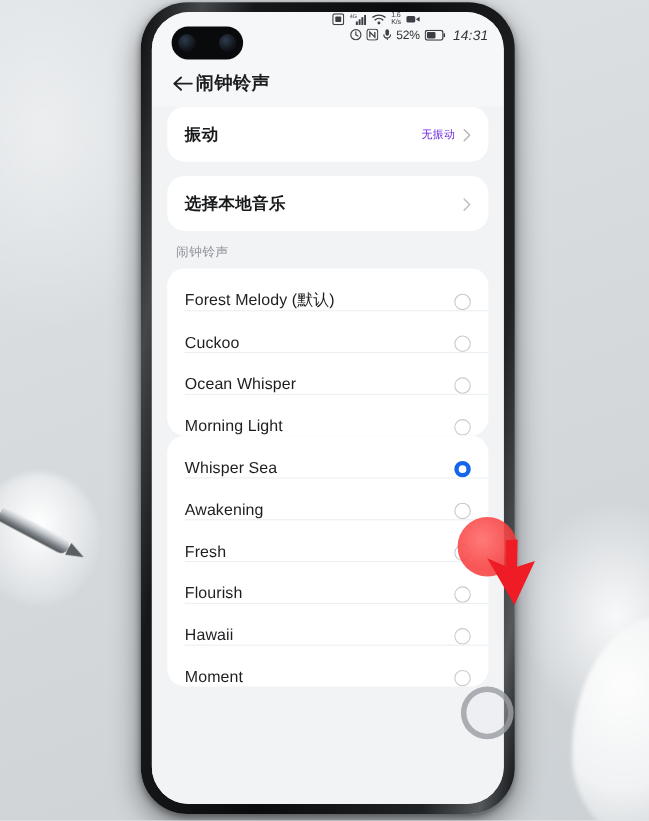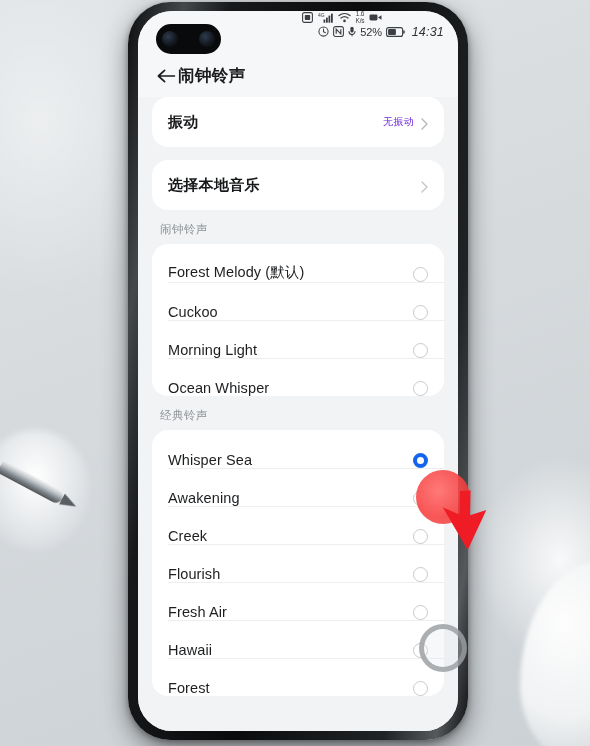--- a/index.html
+++ b/index.html
@@ -388,57 +388,52 @@
       <div class="card">
         <div class="tone-row">
           <span class="name">Forest Melody (默认)</span>
           <span class="radio"></span>
         </div>
         <div class="tone-row">
           <span class="name">Cuckoo</span>
           <span class="radio"></span>
         </div>
         <div class="tone-row">
+          <span class="name">Ocean Whisper</span>
+          <span class="radio"></span>
+        </div>
+        <div class="tone-row">
           <span class="name">Morning Light</span>
           <span class="radio"></span>
         </div>
-        <div class="tone-row">
-          <span class="name">Ocean Whisper</span>
-          <span class="radio"></span>
-        </div>
-      </div>
-
-      <div class="section-hdr">经典铃声</div>
+      </div>
+
       <div class="card">
         <div class="tone-row">
           <span class="name">Whisper Sea</span>
           <span class="radio on"></span>
         </div>
         <div class="tone-row">
           <span class="name">Awakening</span>
           <span class="radio"></span>
         </div>
         <div class="tone-row">
-          <span class="name">Creek</span>
+          <span class="name">Fresh</span>
           <span class="radio"></span>
         </div>
         <div class="tone-row">
           <span class="name">Flourish</span>
           <span class="radio"></span>
         </div>
         <div class="tone-row">
-          <span class="name">Fresh Air</span>
-          <span class="radio"></span>
-        </div>
-        <div class="tone-row">
           <span class="name">Hawaii</span>
           <span class="radio"></span>
         </div>
         <div class="tone-row">
-          <span class="name">Forest</span>
+          <span class="name">Moment</span>
           <span class="radio"></span>
         </div>
       </div>
     </div>
 
   </div>
 </div>
 
 <div id="touch-ring"></div>
 <div id="tap-blob"></div>

